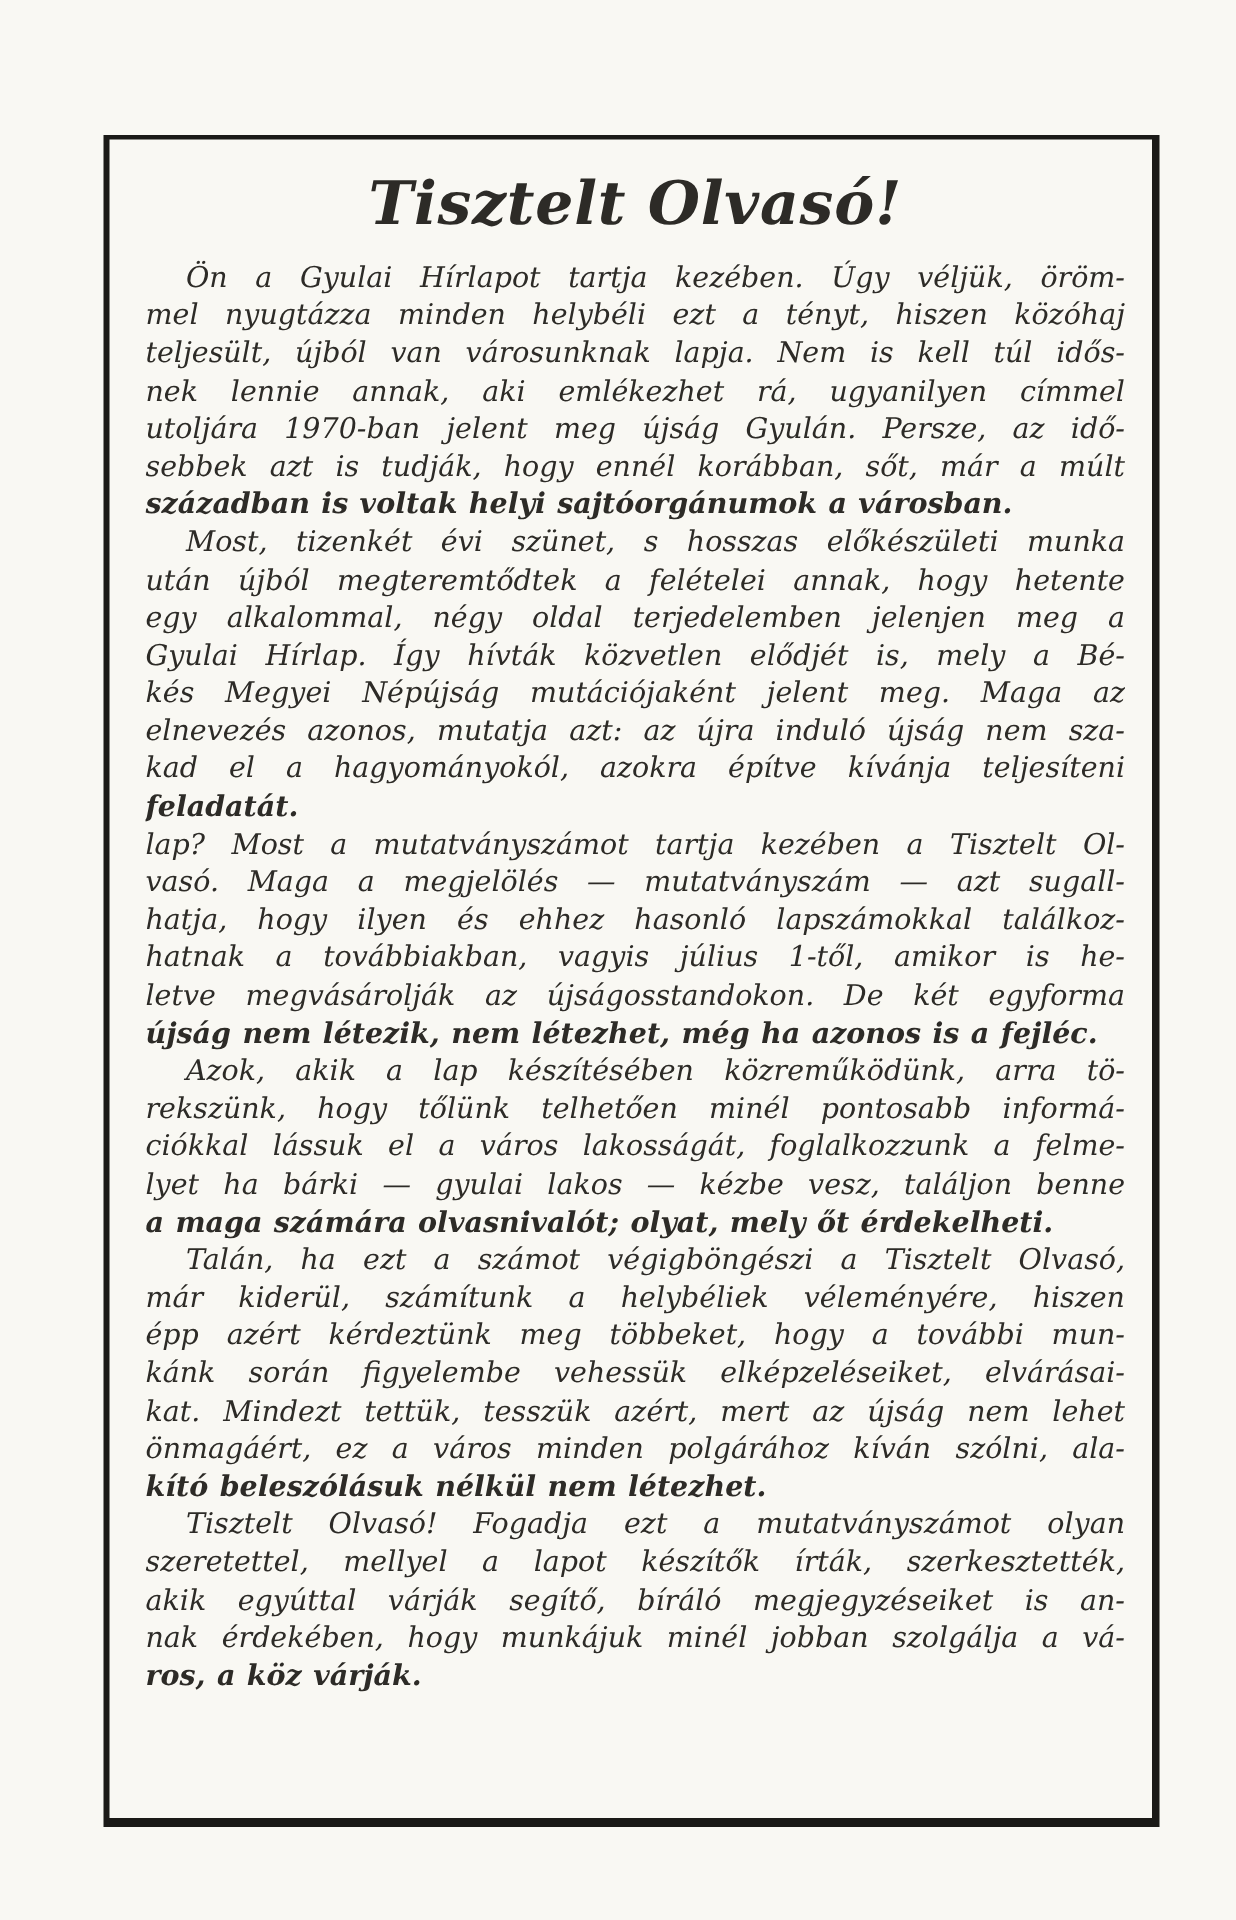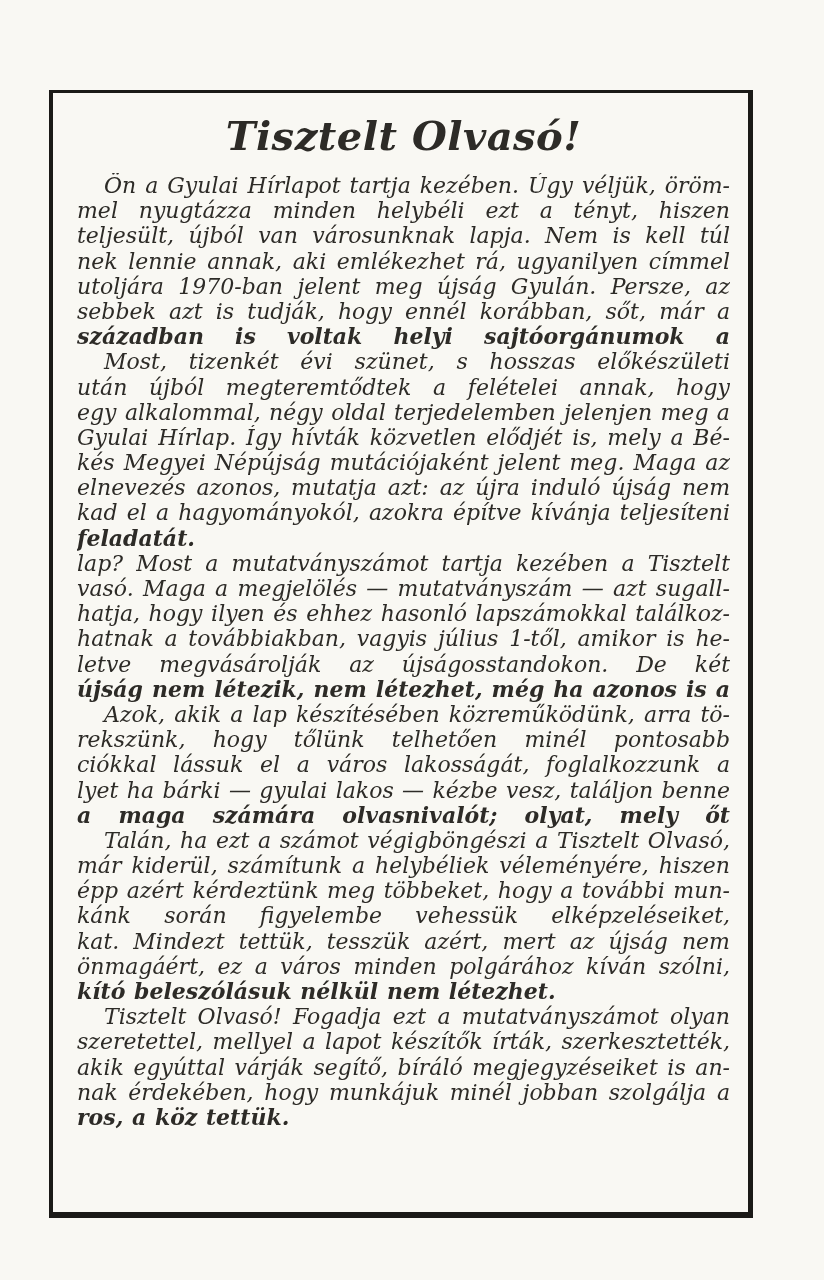--- a/index.html
+++ b/index.html
@@ -14,21 +14,21 @@
     font-family: "DejaVu Serif", "Liberation Serif", serif;
     overflow: hidden;
   }
   .paper {
     position: relative;
     width: 824px; height: 1280px;
     background: var(--paper);
   }
   .frame {
     position: absolute;
-    left: 49px; top: 90px;
+    left: 69px; top: 90px;
     width: 704px; height: 1128px;
     border-style: solid;
     border-color: var(--frame);
     border-width: 3px 5px 6px 4px;
     padding: 16px 18px 0 24px;
   }
   .title {
     margin-top: 4px;
     text-align: center;
     font-family: "DejaVu Serif", "Liberation Serif", serif;
@@ -39,21 +39,21 @@
     color: var(--ink);
     letter-spacing: 0.5px;
   }
   .body-text {
     margin-top: 14px;
     color: var(--ink);
   }
   .para { }
   .line {
     font-style: italic;
-    font-size: 22px;
+    font-size: 19px;
     line-height: 25.2px;
     height: 25.2px;
     text-align: justify;
     text-align-last: justify;
     white-space: normal;
     overflow: hidden;
     word-spacing: 1px;
   }
   .line.first { text-indent: 27px; }
   .line.last  { text-align-last: left; font-weight: bold; }
@@ -106,17 +106,17 @@
           <div class="line">kánk során figyelembe vehessük elképzeléseiket, elvárásai-</div>
           <div class="line">kat. Mindezt tettük, tesszük azért, mert az újság nem lehet</div>
           <div class="line">önmagáért, ez a város minden polgárához kíván szólni, ala-</div>
           <div class="line last">kító beleszólásuk nélkül nem létezhet.</div>
         </div>
         <div class="para">
           <div class="line first">Tisztelt Olvasó! Fogadja ezt a mutatványszámot olyan</div>
           <div class="line">szeretettel, mellyel a lapot készítők írták, szerkesztették,</div>
           <div class="line">akik egyúttal várják segítő, bíráló megjegyzéseiket is an-</div>
           <div class="line">nak érdekében, hogy munkájuk minél jobban szolgálja a vá-</div>
-          <div class="line last">ros, a köz tettük.</div>
+          <div class="line last">ros, a köz várják.</div>
         </div>
       </div>
   </div>
 </div>
 
 </body></html>

